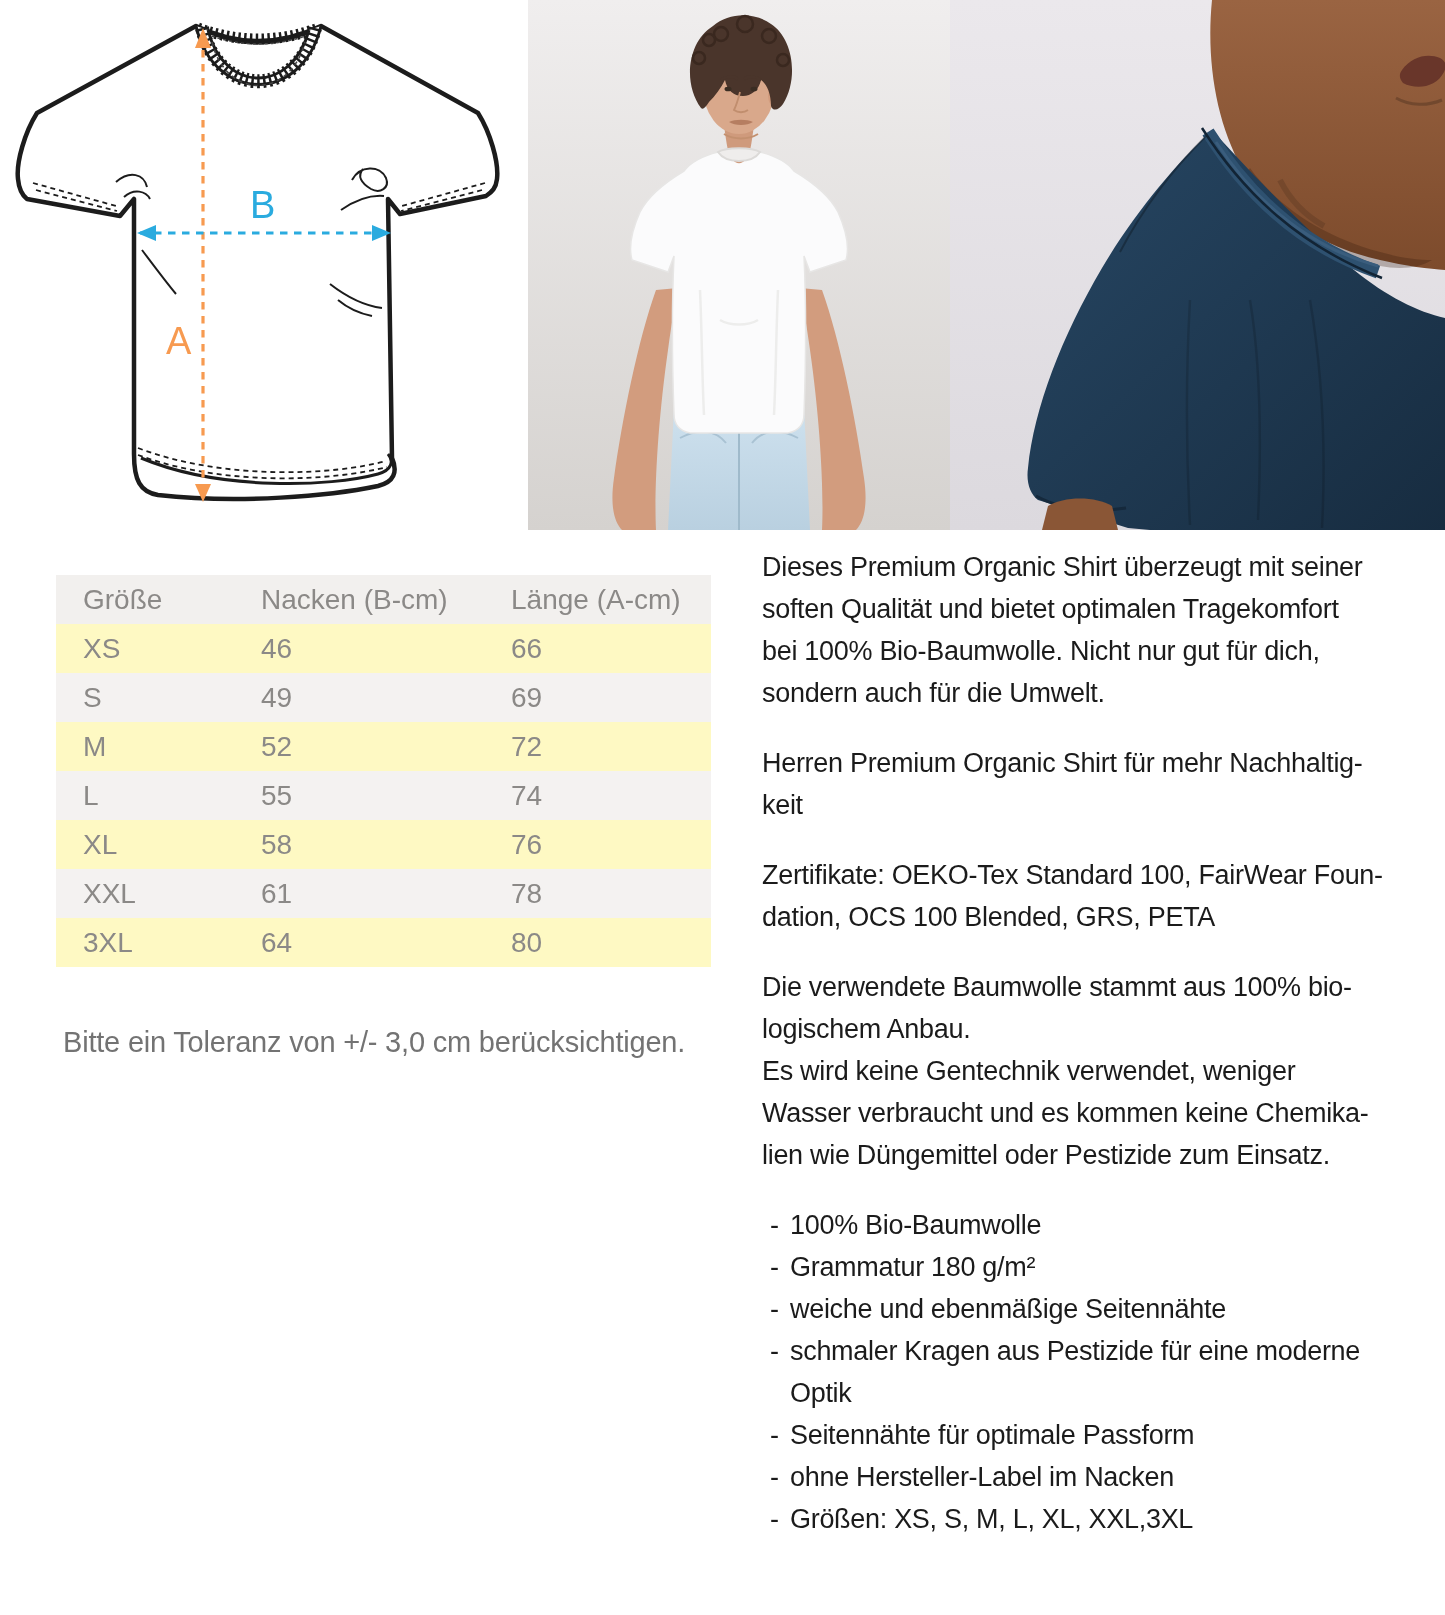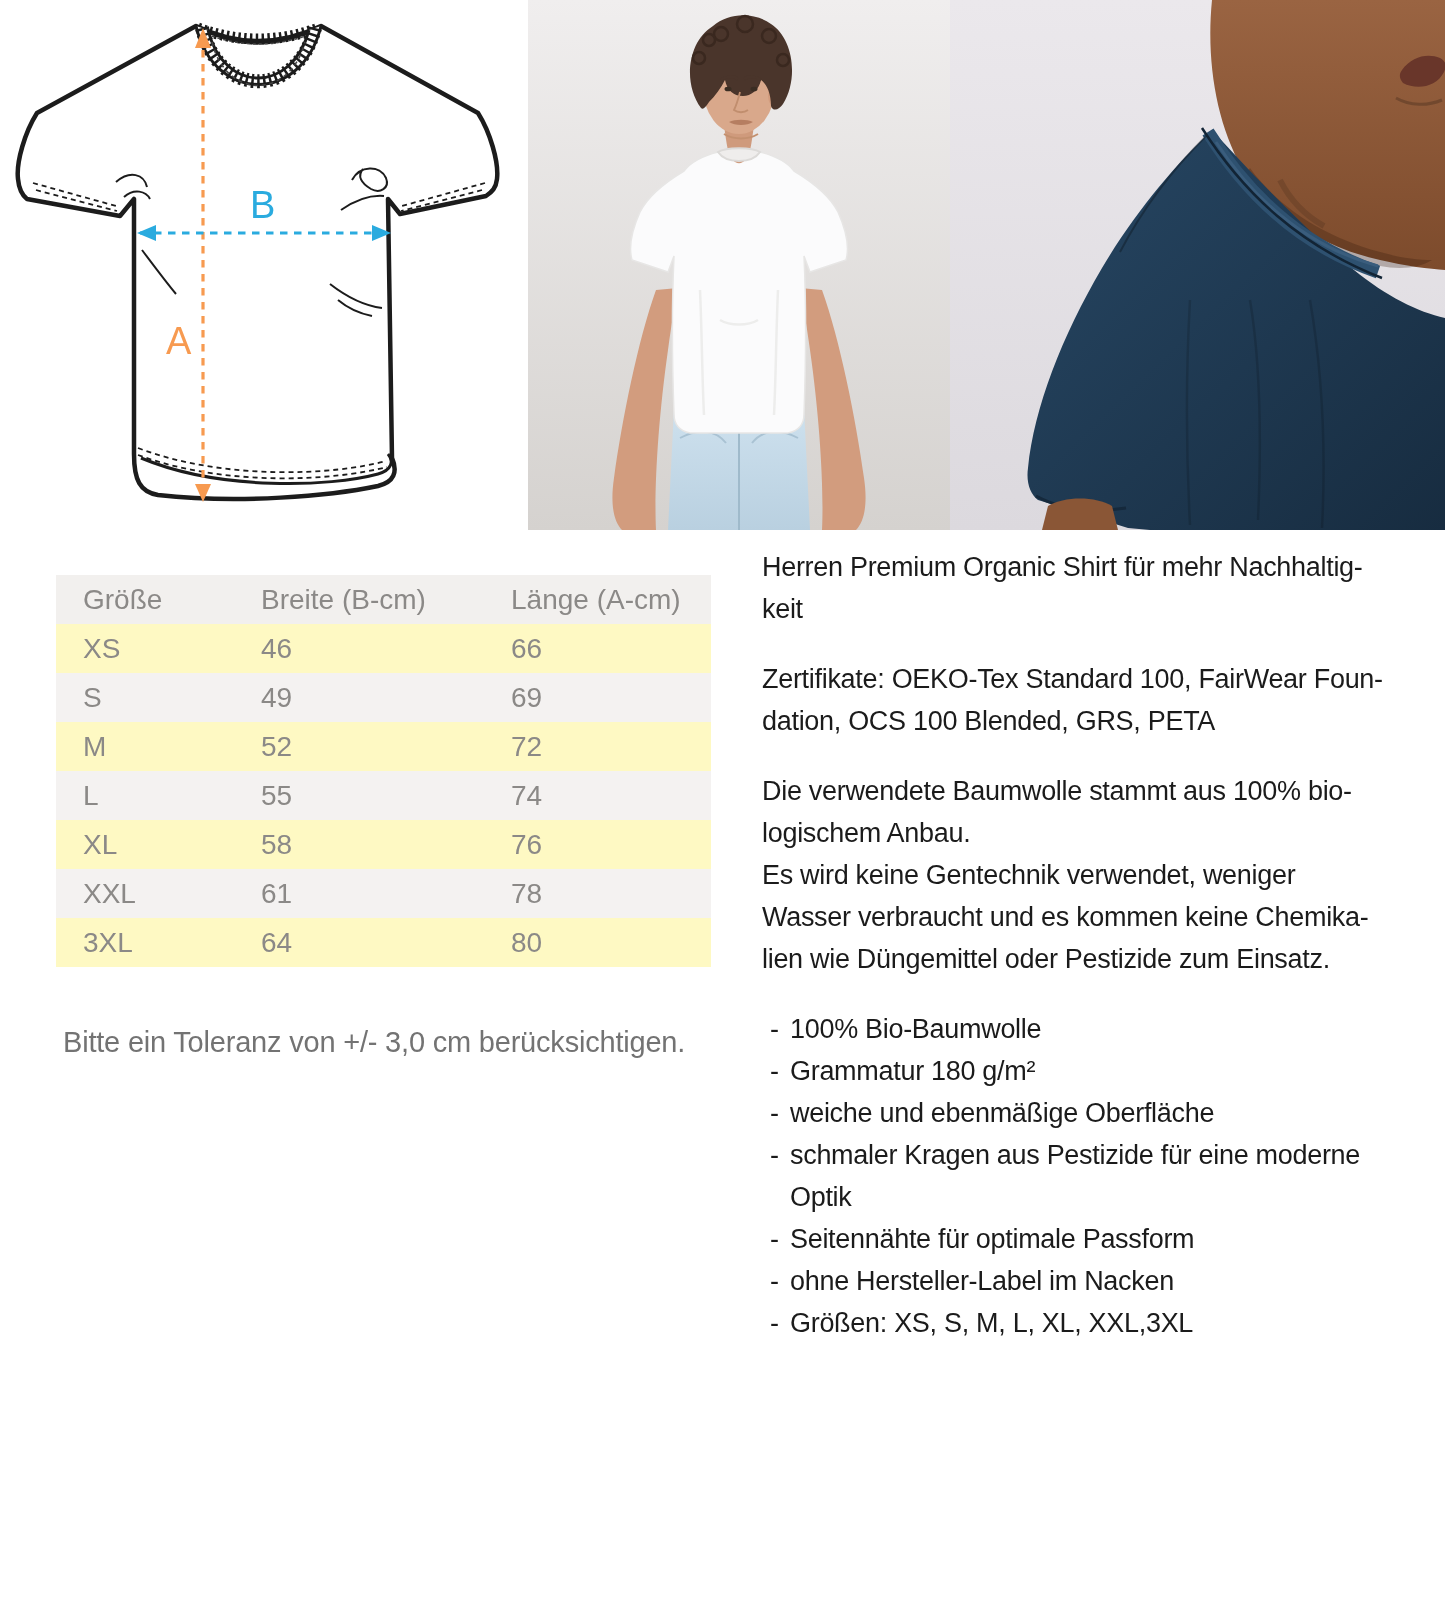--- a/index.html
+++ b/index.html
@@ -198,21 +198,21 @@
       <path d="M360,300 C372,370 376,450 372,528"></path>
     </g>
 
     <path d="M86,496 C110,509 142,513 176,508" stroke="#15293c" stroke-width="3" fill="none"></path>
     <path d="M98,506 C114,496 146,496 162,506 L168,530 L92,530 Z" fill="#8a5636"></path>
   </svg>
 
   <div class="size-table">
     <div class="trow head">
       <div>Größe</div>
-      <div>Breite (B-cm)</div>
+      <div>Nacken (B-cm)</div>
       <div>Länge (A-cm)</div>
     </div>
     <div class="trow dark">
       <div>XS</div>
       <div>46</div>
       <div>66</div>
     </div>
     <div class="trow light">
       <div>S</div>
       <div>49</div>
@@ -241,20 +241,24 @@
     <div class="trow dark">
       <div>3XL</div>
       <div>64</div>
       <div>80</div>
     </div>
   </div>
 
   <div class="tolerance">Bitte ein Toleranz von +/- 3,0 cm berücksichtigen.</div>
 
   <div class="desc">
+    <p>Dieses Premium Organic Shirt überzeugt mit seiner
+soften Qualität und bietet optimalen Tragekomfort
+bei 100% Bio-Baumwolle. Nicht nur gut für dich,
+sondern auch für die Umwelt.</p>
     <p>Herren Premium Organic Shirt für mehr Nachhaltig-
 keit</p>
     <p>Zertifikate: OEKO-Tex Standard 100, FairWear Foun-
 dation, OCS 100 Blended, GRS, PETA</p>
     <p>Die verwendete Baumwolle stammt aus 100% bio-
 logischem Anbau.
 Es wird keine Gentechnik verwendet, weniger
 Wasser verbraucht und es kommen keine Chemika-
 lien wie Düngemittel oder Pestizide zum Einsatz.</p>
 
@@ -262,21 +266,21 @@
       <div class="bullet">
         <span class="dash">-</span>
         <span>100% Bio-Baumwolle</span>
       </div>
       <div class="bullet">
         <span class="dash">-</span>
         <span>Grammatur 180 g/m²</span>
       </div>
       <div class="bullet">
         <span class="dash">-</span>
-        <span>weiche und ebenmäßige Oberfläche</span>
+        <span>weiche und ebenmäßige Seitennähte</span>
       </div>
       <div class="bullet">
         <span class="dash">-</span>
         <span>schmaler Kragen aus Pestizide für eine moderne
 Optik</span>
       </div>
       <div class="bullet">
         <span class="dash">-</span>
         <span>Seitennähte für optimale Passform</span>
       </div>

